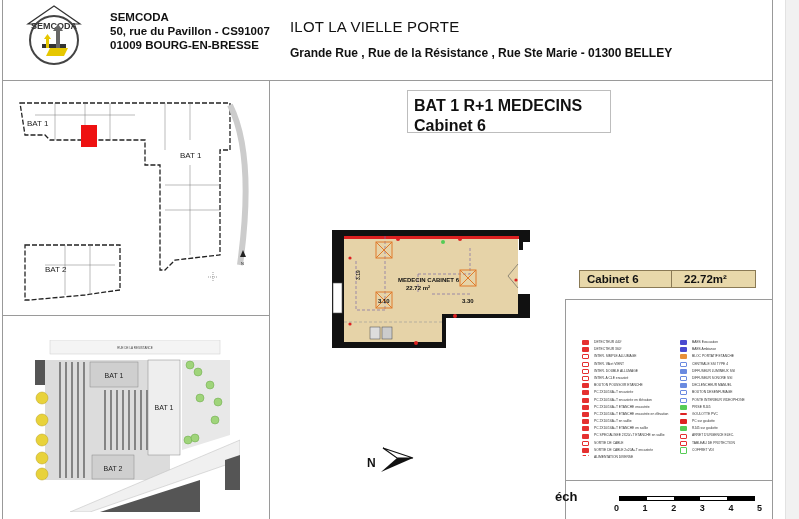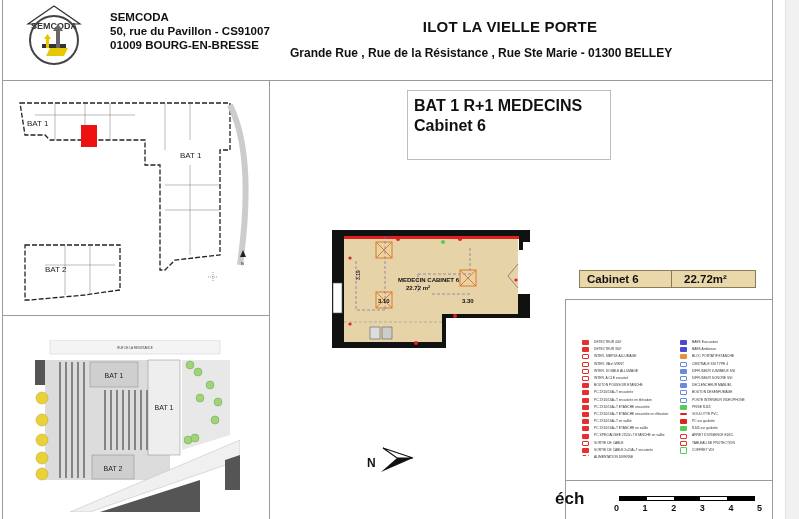--- a/index.html
+++ b/index.html
@@ -9,29 +9,29 @@
   .page-frame { position: absolute; left: 2px; top: 0; width: 771px; height: 519px; border-left: 1px solid #999; border-right: 1px solid #999; background: #fff; }
   .right-strip { position: absolute; left: 785px; top: 0; width: 14px; height: 519px; background: #f1f1f1; border-left: 1px solid #e2e2e2; }
 
   .hline { position: absolute; height: 1px; background: #9a9a9a; }
   .vline { position: absolute; width: 1px; background: #9a9a9a; }
 
   
   .logo { position: absolute; left: 22px; top: 4px; width: 64px; height: 64px; }
   .company { position: absolute; left: 110px; top: 10px; font-size: 11.5px; font-weight: bold; line-height: 14px; color: #111; }
   .company div { white-space: nowrap; }
-  .project-title { position: absolute; left: 290px; width: 440px; top: 18px; text-align: center; font-size: 15px; font-weight: bold; letter-spacing: 0.2px; }
+  .project-title { position: absolute; left: 290px; width: 440px; top: 18px; font-size: 15px; font-weight: normal; letter-spacing: 0.2px; }
   .project-address { position: absolute; left: 290px; width: 440px; top: 46px; font-size: 12px; font-weight: bold; }
 
   
   .keyplan { position: absolute; left: 15px; top: 95px; width: 240px; height: 210px; }
   .sitemap { position: absolute; left: 30px; top: 340px; width: 210px; height: 172px; }
 
   
-  .title-box { position: absolute; left: 407px; top: 90px; width: 204px; height: 70px; border: 1px solid #bdbdbd; padding: 5px 6px; }
+  .title-box { position: absolute; left: 407px; top: 90px; width: 204px; height: 43px; border: 1px solid #bdbdbd; padding: 5px 6px; }
   .title-box .l1 { font-size: 16px; font-weight: bold; line-height: 20px; white-space: nowrap; }
   .title-box .l2 { font-size: 16px; font-weight: bold; line-height: 20px; }
 
   
   .floorplan { position: absolute; left: 330px; top: 228px; width: 200px; height: 122px; }
 
   
   .area-table { position: absolute; left: 579px; top: 270px; width: 177px; height: 18px; display: flex; border: 1px solid #8a7a55; background: #e8d8aa; font-size: 11.5px; font-weight: bold; }
   .area-table .cell { display: flex; align-items: center; padding-left: 7px; height: 100%; }
   .area-table .c1 { width: 92px; border-right: 1px solid #8a7a55; }
@@ -40,21 +40,21 @@
   
   .legend-box { position: absolute; left: 570px; top: 301px; width: 201px; height: 180px; }
   .legend-title { position: absolute; left: 0; width: 201px; top: 10px; text-align: center; font-size: 9px; color: #222; }
   .legend-col { position: absolute; top: 38px; font-size: 3.3px; color: #333; line-height: 7.2px; }
   .legend-col.left { left: 12px; width: 100px; }
   .legend-col.right { left: 110px; width: 90px; }
   .legend-item { display: flex; align-items: center; gap: 5px; height: 7.2px; white-space: nowrap; overflow: hidden; }
   .legend-item .sym { width: 7px; height: 5px; flex: 0 0 7px; border-radius: 1px; }
 
   
-  .scale-label { position: absolute; left: 555px; top: 489px; font-size: 17px; font-weight: bold; }
+  .scale-label { position: absolute; left: 555px; top: 489px; font-size: 13px; font-weight: bold; }
   .scale-bar { position: absolute; left: 619px; top: 496px; width: 136px; height: 5px; display: flex; border: 1px solid #000; }
   .scale-bar span { flex: 1; }
   .scale-ticks { position: absolute; left: 614px; top: 503px; width: 148px; display: flex; justify-content: space-between; font-size: 9px; font-weight: bold; }
 
   .north-arrow { position: absolute; left: 365px; top: 440px; width: 52px; height: 36px; }
 </style>
 </head>
 <body>
 
 <div class="page-frame"></div>

